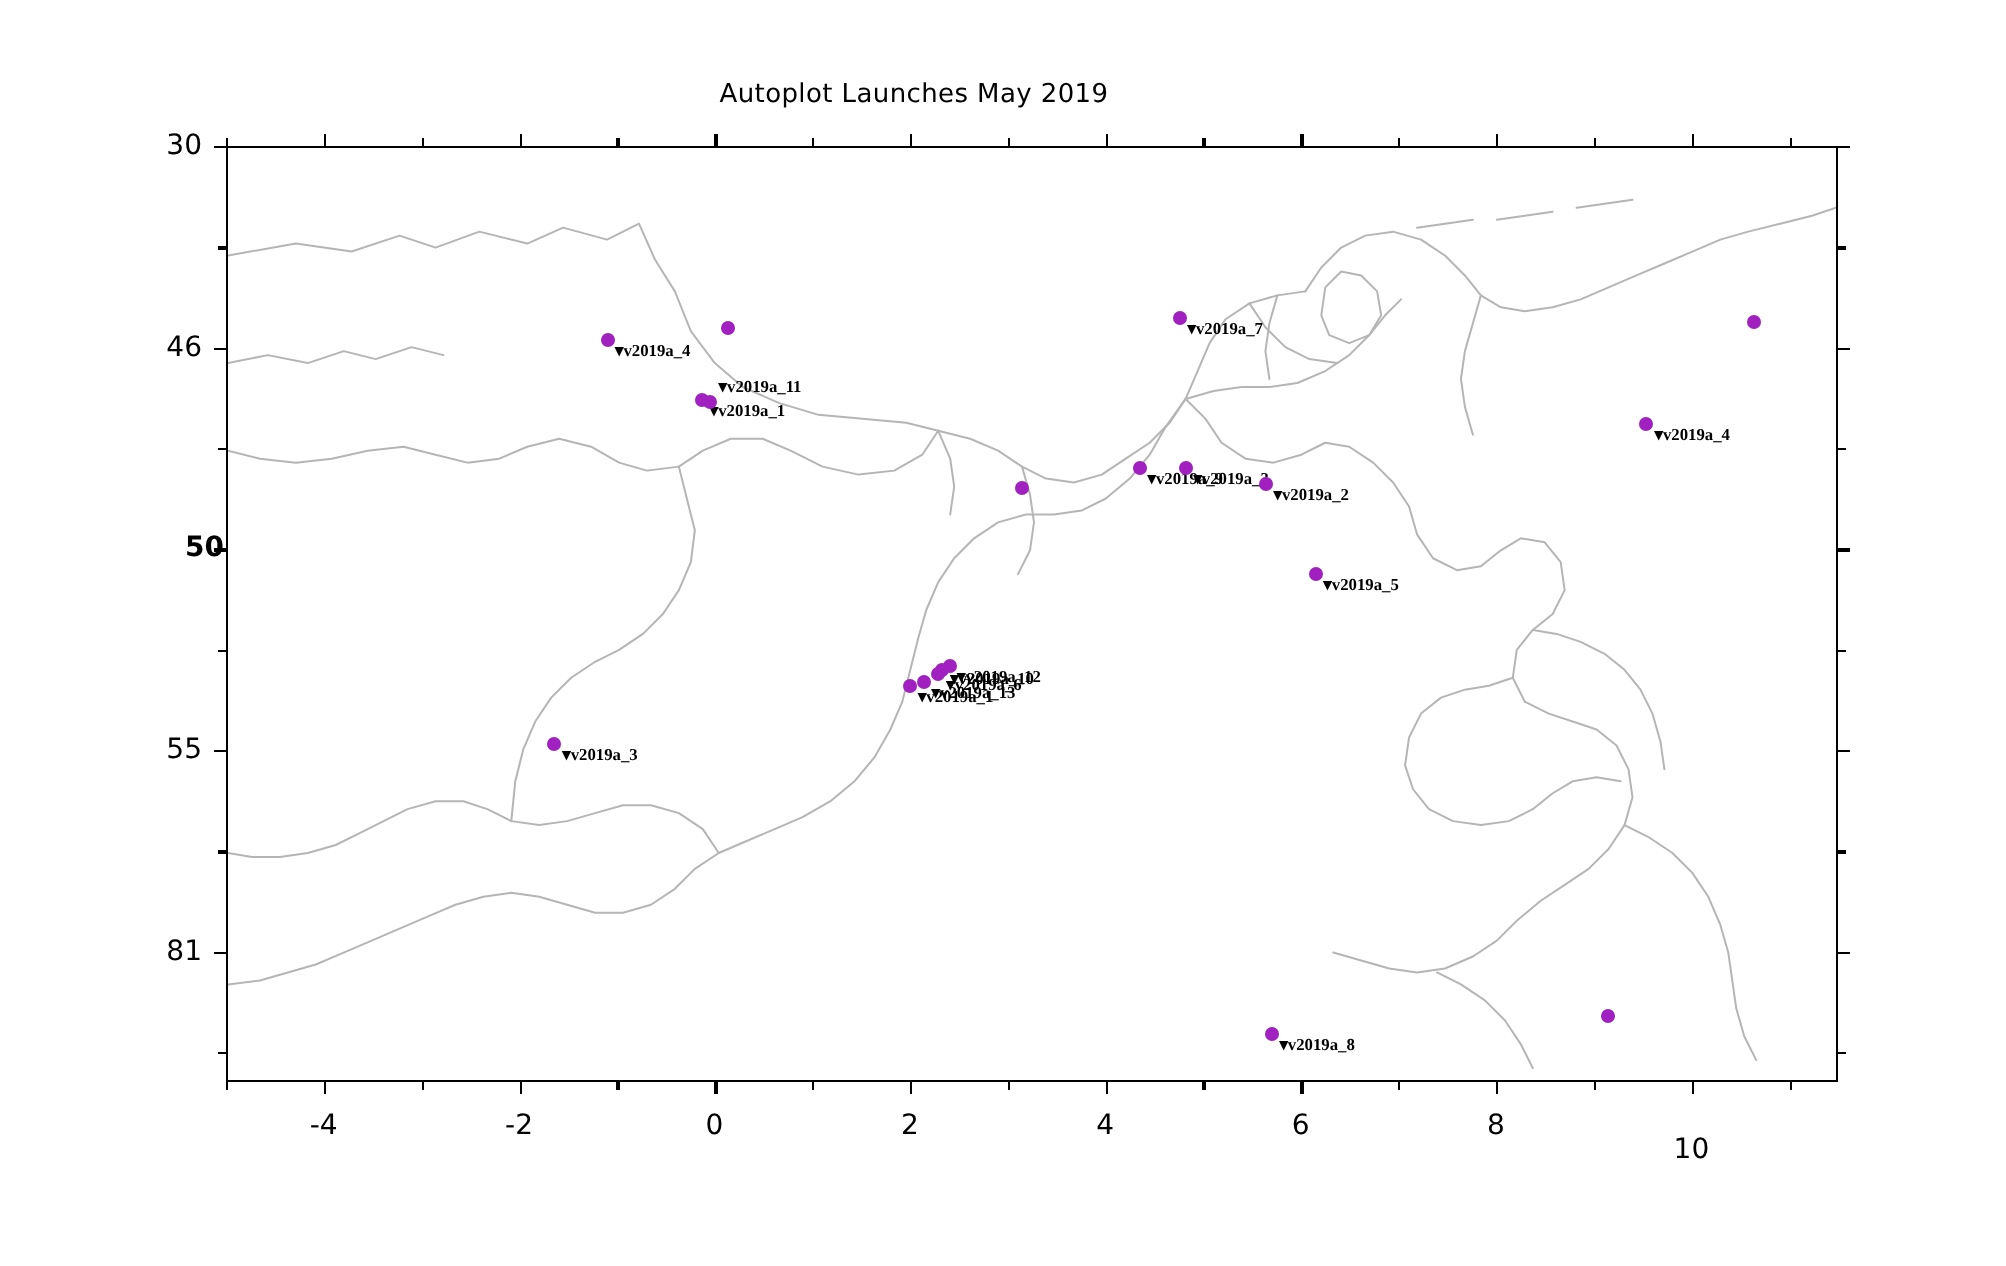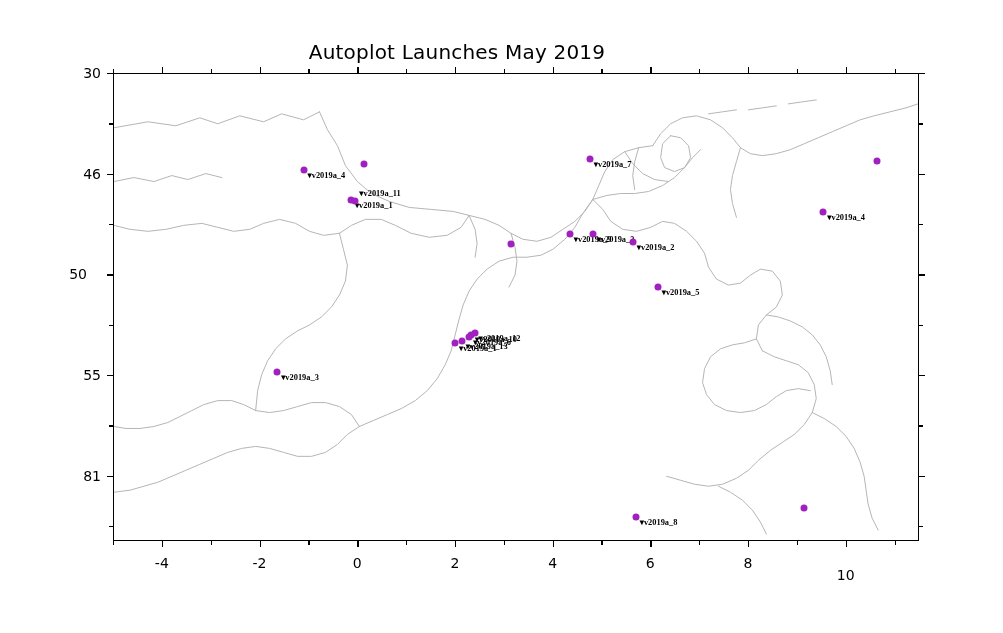--- a/index.html
+++ b/index.html
@@ -1,21 +1,21 @@
 <!DOCTYPE html>
 <html><head>
 <meta charset="utf-8">
 <style>
   html,body{margin:0;padding:0;background:#ffffff;}
   body{width:1003px;height:633px;font-family:"DejaVu Sans",sans-serif;overflow:hidden;}
   #figure{position:relative;width:1003px;height:633px;background:#fff;}
 
   #chart-title{
     position:absolute;left:0;top:40px;width:914px;text-align:center;
-    font-size:20px;color:#000;font-family:"DejaVu Sans",sans-serif;
+    font-size:13px;color:#000;font-family:"DejaVu Sans",sans-serif;
     letter-spacing:.2px;
   }
 
   #plot-frame{
     position:absolute;left:113px;top:73px;width:806px;height:468px;
     border:1.3px solid #000;box-sizing:border-box;background:#fff;
   }
 
   #map-layer{position:absolute;left:0;top:0;width:100%;height:100%;}
   #map-layer svg{display:block;width:100%;height:100%;}
@@ -185,21 +185,21 @@
       <div class="tick xtick minor" style="left: 894.576px; top: 541px;"></div>
       <div class="tick xtick minor" style="left: 894.576px; top: 69px;"></div>
       <div class="tick ytick" style="left: 107px; top: 475.581px;"></div>
       <div class="tick ytick" style="left: 919px; top: 475.581px;"></div>
       <div class="yticklabel" style="left: 49px; top: 475.581px; width: 52px;">81</div>
       <div class="tick ytick" style="left: 107px; top: 374.935px;"></div>
       <div class="tick ytick" style="left: 919px; top: 374.935px;"></div>
       <div class="yticklabel" style="left: 49px; top: 374.935px; width: 52px;">55</div>
       <div class="tick ytick" style="left: 107px; top: 274.29px;"></div>
       <div class="tick ytick" style="left: 919px; top: 274.29px;"></div>
-      <div class="yticklabel" style="left: 35px; top: 274.29px; width: 52px;">50</div>
+      <div class="yticklabel" style="left: 60px; top: 274.29px; width: 52px; font-weight: bold;">50</div>
       <div class="tick ytick" style="left: 107px; top: 173.645px;"></div>
       <div class="tick ytick" style="left: 919px; top: 173.645px;"></div>
       <div class="yticklabel" style="left: 49px; top: 173.645px; width: 52px;">46</div>
       <div class="tick ytick" style="left: 107px; top: 73px;"></div>
       <div class="tick ytick" style="left: 919px; top: 73px;"></div>
       <div class="yticklabel" style="left: 49px; top: 73px; width: 52px;">30</div>
       <div class="tick ytick minor" style="left: 109px; top: 525.903px;"></div>
       <div class="tick ytick minor" style="left: 919px; top: 525.903px;"></div>
       <div class="tick ytick minor" style="left: 109px; top: 425.258px;"></div>
       <div class="tick ytick minor" style="left: 919px; top: 425.258px;"></div>

